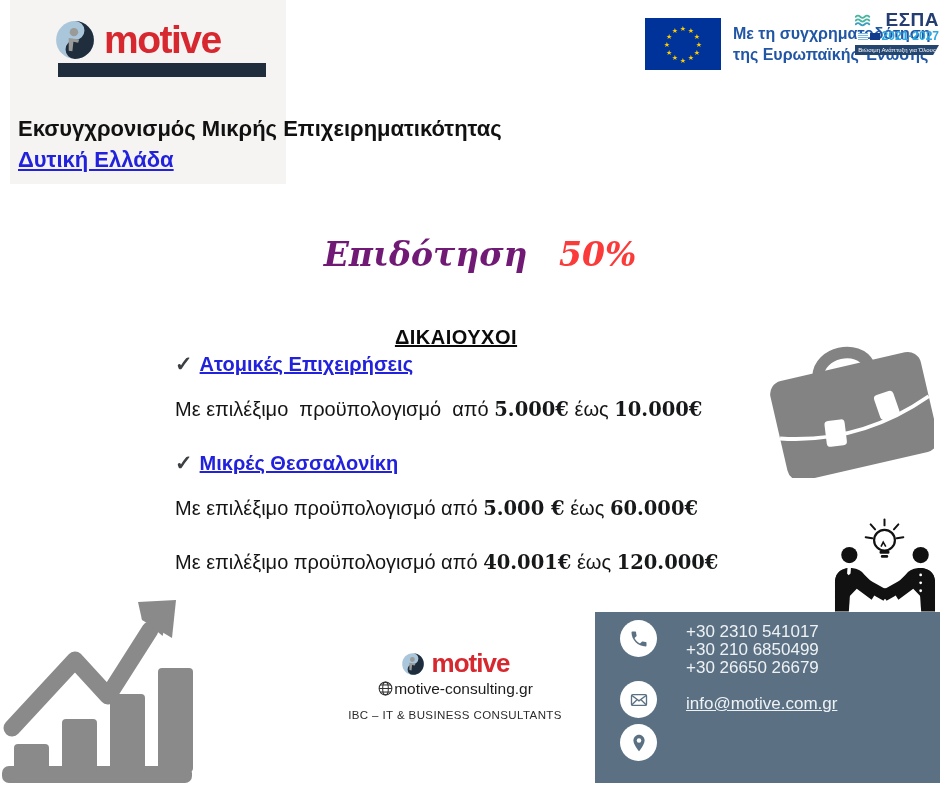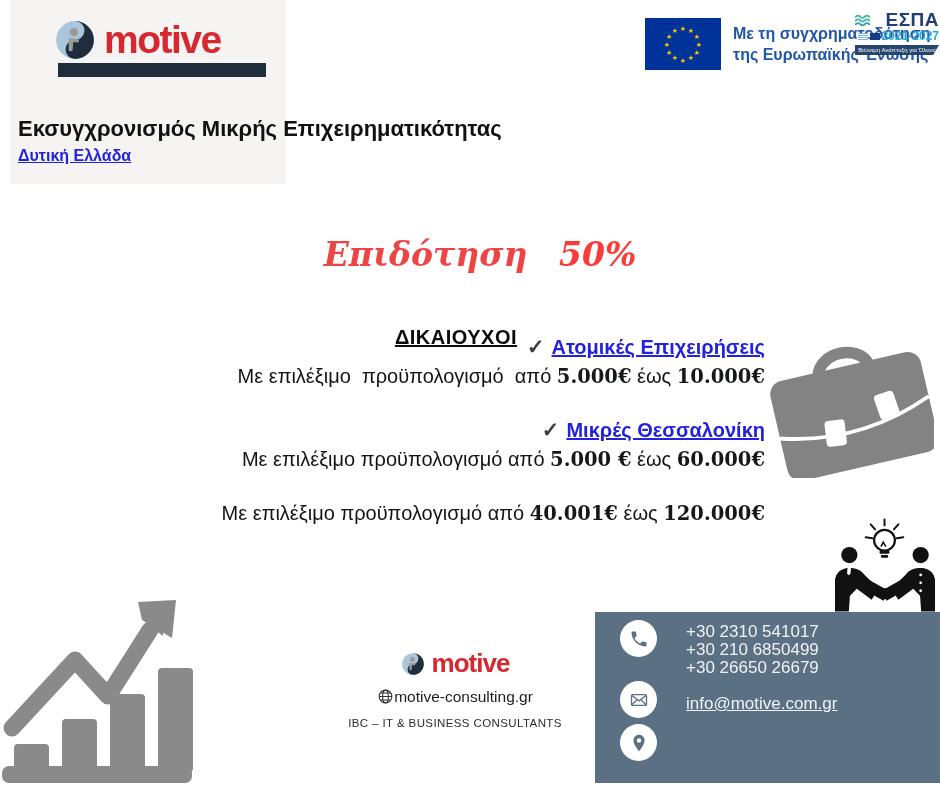--- a/index.html
+++ b/index.html
@@ -29,52 +29,52 @@
   .espa-period { font-size:12px; font-weight:bold; color:#2aa9e0; }
   .espa-banner {
     margin-top:2px; background:#23456e; color:#ffffff; font-size:6px;
     text-align:center; padding:2px 1px; clip-path:polygon(0 0,100% 0,93% 100%,0 100%);
     white-space:nowrap;
   }
 
   
   .title-block { left:18px; top:116px; width:940px; }
   .title-line1 { font-size:22px; font-weight:bold; color:#111111; }
-  .title-line2 { display:inline-block; margin-top:5px; font-size:16px; font-weight:bold;
+  .title-line2 { display:inline-block; margin-top:5px; font-size:22px; font-weight:bold;
     color:#2222dd; text-decoration:underline; cursor:pointer; }
 
   
   .subsidy { left:0; top:235px; width:960px; text-align:center;
     font-family:"DejaVu Serif", serif; font-style:italic; font-weight:bold; font-size:33px; }
-  .subsidy-label { color:#ef4444; }
+  .subsidy-label { color:#701a75; }
   .subsidy-value { color:#fb3a3a; margin-left:20px; }
 
   
   .ben-heading { left:0; top:326px; width:912px; text-align:center; font-size:20px;
     font-weight:bold; color:#0b0b0b; }
   .ben-heading span { text-decoration:underline; letter-spacing:0.5px; }
-  .ben-list { left:175px; top:334px; width:590px;text-align:right; }
+  .ben-list { left:175px; top:351px; width:590px; }
   .ben-item { margin-bottom:27px; }
   .ben-title-row { font-size:20px; line-height:26px; }
   .check { color:#3d4043; font-weight:bold; font-size:21px; margin-right:7px; }
   .ben-item:nth-child(3) .check { margin-right:2px; }
   .ben-link { color:#2222dd; font-weight:bold; text-decoration:underline; cursor:pointer; }
-  .ben-desc { font-size:20px; line-height:26px; color:#141414; margin-top:3px; white-space:pre-wrap; }
+  .ben-desc { font-size:20px; line-height:26px; color:#141414; margin-top:19px; white-space:pre-wrap; }
   .amount { font-family:"DejaVu Serif", serif; font-weight:bold; font-size:19.5px; color:#17181a; }
 
   
   .briefcase { left:770px; top:336px; }
   .handshake { left:833px; top:517px; z-index:3; }
   .chart { left:0px; top:598px; }
 
   
   .footer-center { left:320px; top:648px; width:270px; text-align:center; }
   .f-logo-row { display:inline-flex; align-items:center; gap:7px; }
   .f-brand-name { font-size:26px; font-weight:bold; color:#d7282f; letter-spacing:-1px; }
-  .f-site-row { display:flex; align-items:flex-start; justify-content:center; gap:0; margin-top:8px; }
+  .f-site-row { display:flex; align-items:flex-start; justify-content:center; gap:0; margin-top:0; }
   .f-site { font-size:15.5px; color:#1c1c1c; }
   .f-tagline { margin-top:11px; font-size:11.5px; color:#2b2b2b; letter-spacing:0.4px; }
 
   
   .contact-panel { left:595px; top:612px; width:345px; height:171px; background:#5b7183; z-index:2; }
   .c-icon { position:absolute; left:25px; width:37px; height:37px; border-radius:50%;
     background:#ffffff; display:flex; align-items:center; justify-content:center; }
   .c-icon.phone { top:8px; }
   .c-icon.mail  { top:69px; }
   .c-icon.pin   { top:112px; }

